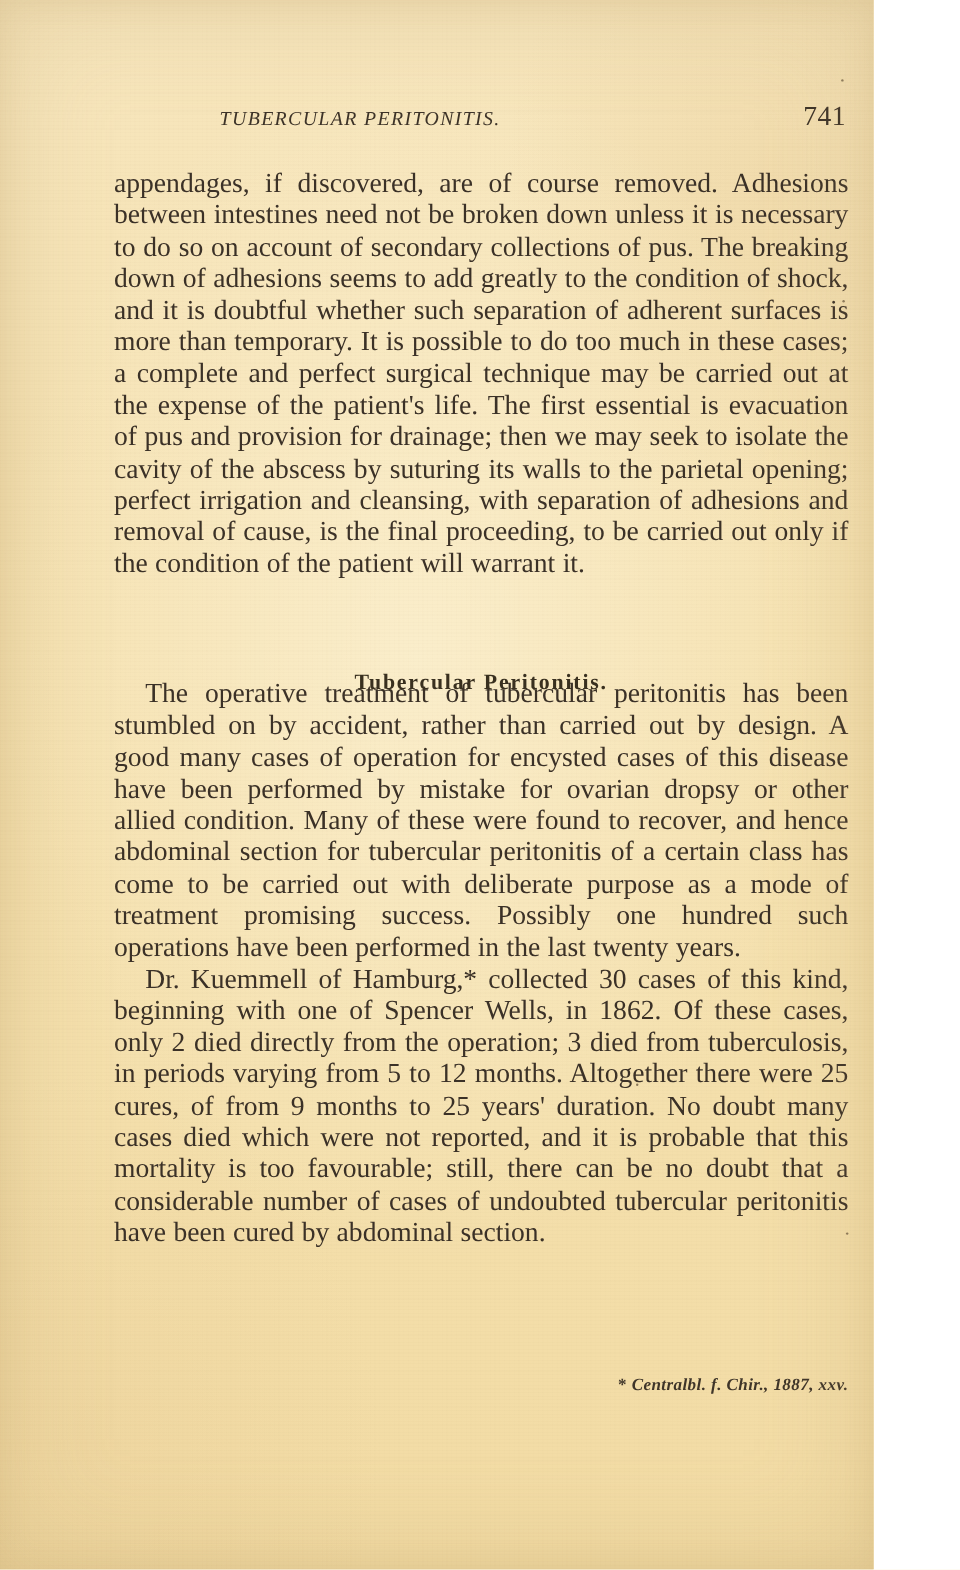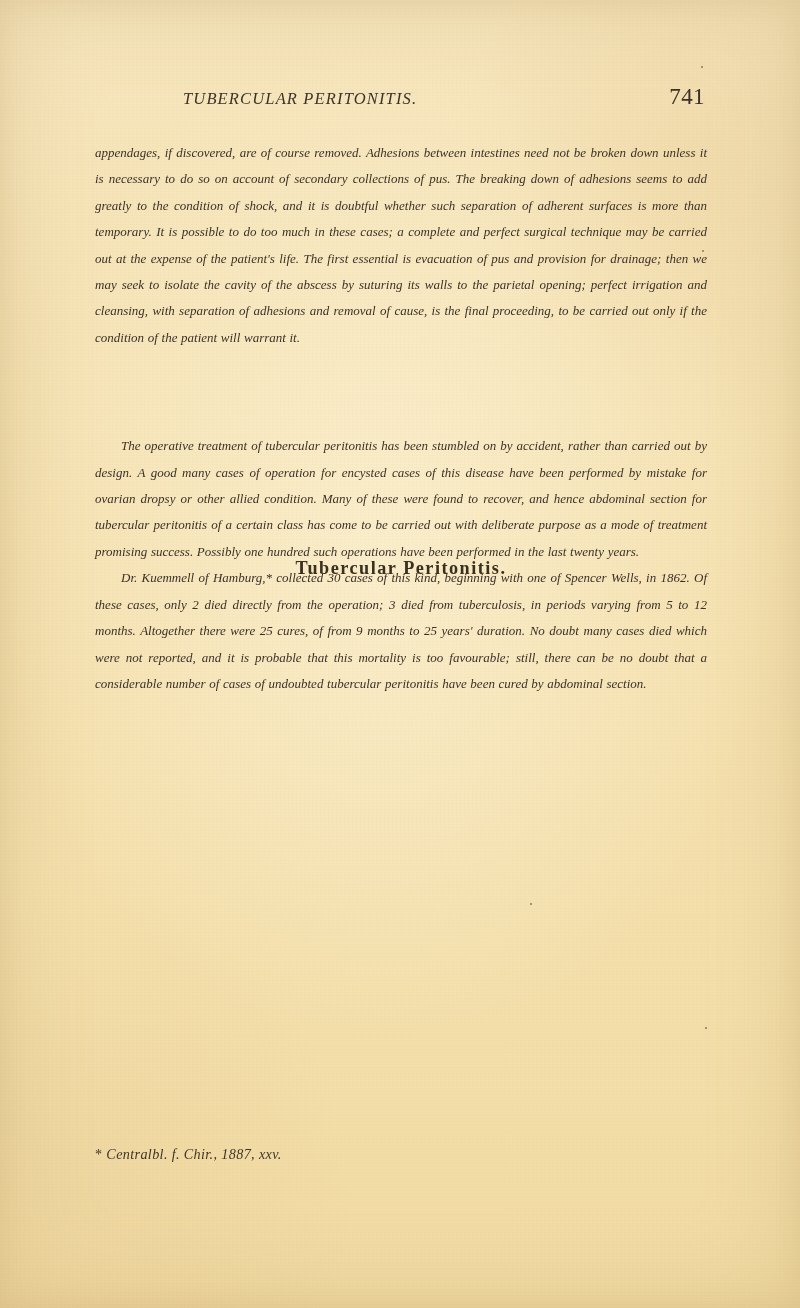--- a/index.html
+++ b/index.html
@@ -4,21 +4,21 @@
 <title>Tubercular Peritonitis — page 741</title>
 <style>
   html, body {
     margin: 0;
     padding: 0;
     background: #ffffff;
   }
 
   .page {
     position: relative;
-    width: 800px;
+    width: 728px;
     height: 1308px;
     overflow: hidden;
     background: #f6e3b4;
     background-image:
       radial-gradient(ellipse 70% 55% at 48% 42%, rgba(255,248,225,0.55) 0%, rgba(255,248,225,0.0) 70%),
       radial-gradient(ellipse 40% 30% at 88% 12%, rgba(228,198,143,0.30) 0%, rgba(228,198,143,0) 75%),
       radial-gradient(ellipse 45% 32% at 10% 92%, rgba(228,199,145,0.28) 0%, rgba(228,199,145,0) 75%),
       linear-gradient(180deg, #f7e6bd 0%, #f5e1b0 40%, #f4dfab 72%, #f2dba4 100%);
     font-family: "Liberation Serif", "DejaVu Serif", serif;
     color: #3b3127;
@@ -73,27 +73,26 @@
   
   .body-col {
     position: absolute;
     left: 95px;
     top: 140px;
     width: 612px;
   }
 
   p.para {
     margin: 0;
-    font-size: 13px;
+    font-size: 23px;
     line-height: 26.4px;
     text-align: justify;
     text-justify: inter-word;
     color: #3b3127;
     word-spacing: 0.4px;
-    font-style: italic;
   }
 
   p.indent {
     text-indent: 26px;
   }
 
   
   .speck {
     position: absolute;
     width: 2px;
@@ -116,21 +115,22 @@
     letter-spacing: 1.5px;
     color: #39301f;
   }
 
   
   .footnote-wrap {
     position: absolute;
     left: 95px;
     top: 1145px;
     width: 612px;
-    text-align: left;
+    text-align: right;
+    font-weight: bold;
   }
 
   .footnote {
     display: inline-block;
     font-style: italic;
     font-size: 14.2px;
     letter-spacing: 0.35px;
     color: #3f3529;
   }
   .footnote .fn-mark {

